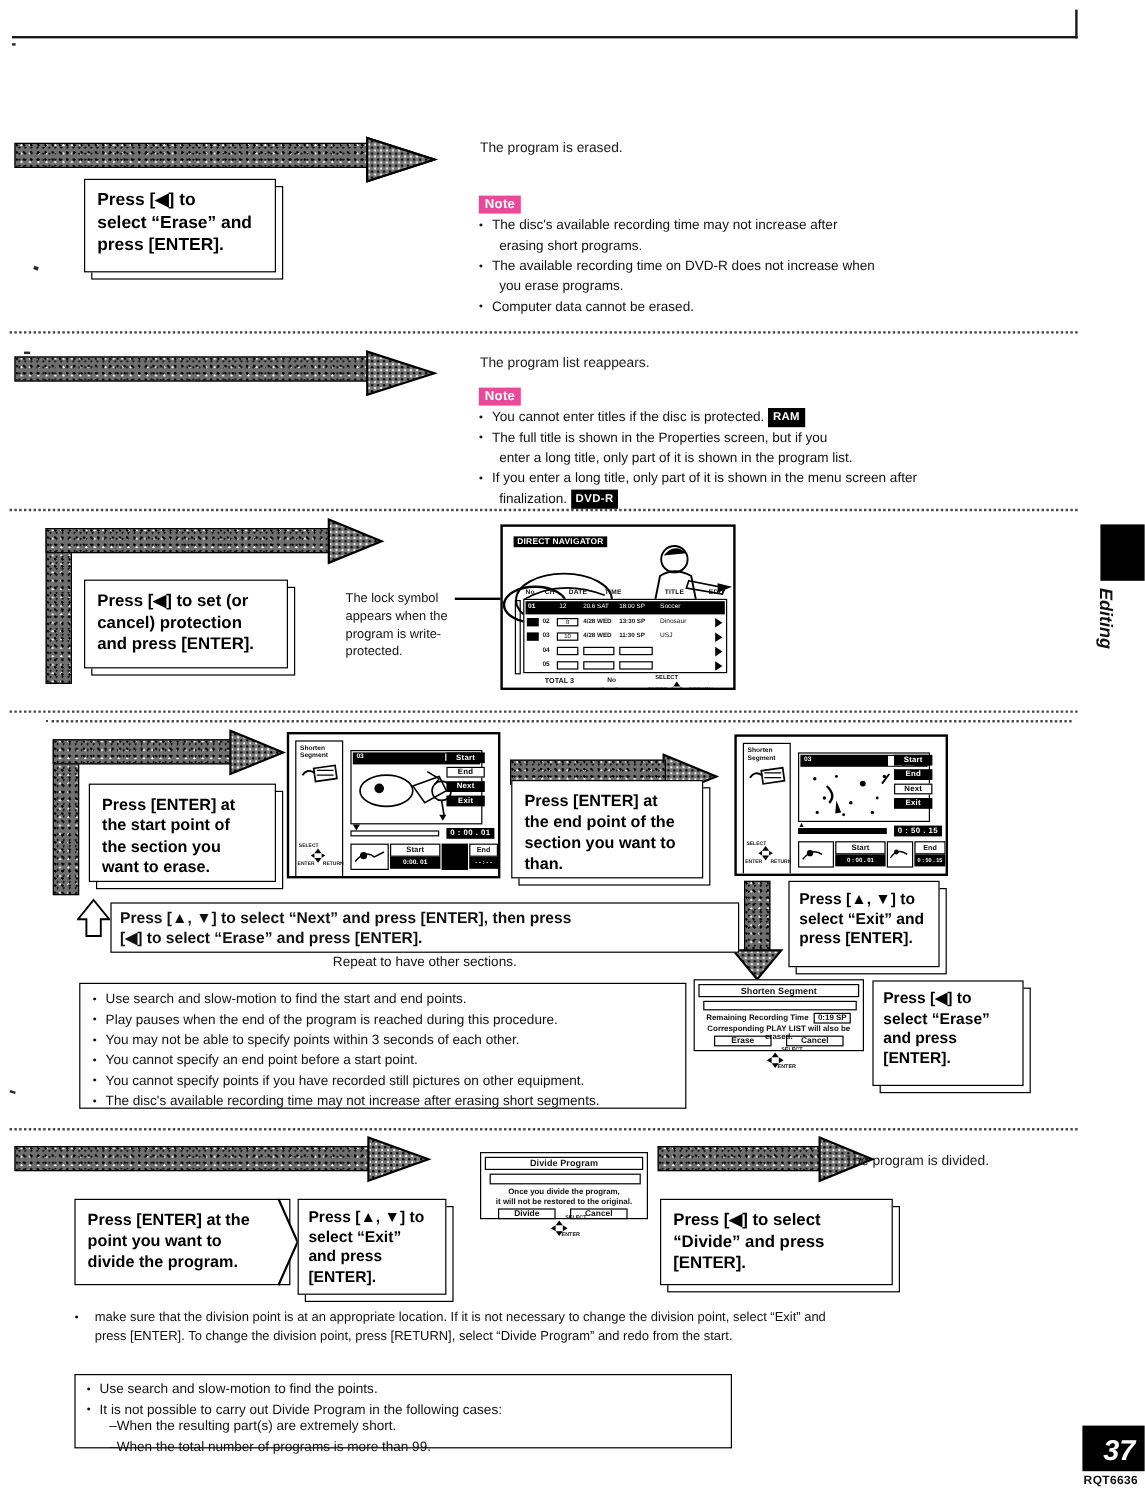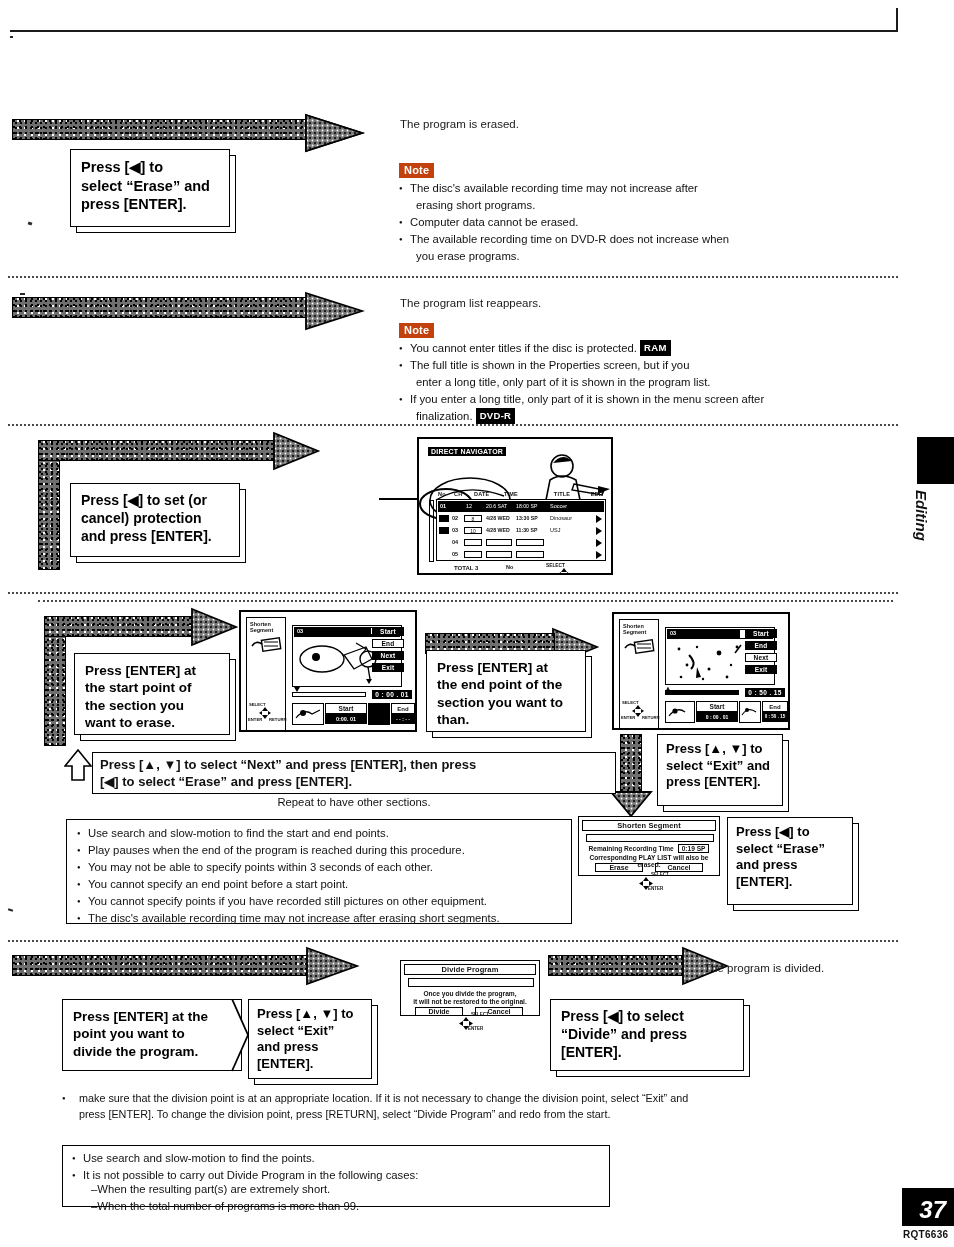--- a/index.html
+++ b/index.html
@@ -15,21 +15,21 @@
   .page { position:absolute; inset:0; }
 
   
   .abs { position:absolute; }
   .body-txt { font-size: 11.5px; line-height: 1.48; color:#1a1a1a; }
   .bullets { list-style:none; margin:0; padding:0; }
   .bullets li { position:relative; padding-left:11px; font-size:11.3px; line-height:1.5; white-space:nowrap;}
   .bullets li:before { content:"\25CF"; position:absolute; left:0; top:0; font-size:6px; line-height:17px; }
   .bullets li .cont { display:block; padding-left:6px; }
   .note-tag {
-    display:inline-block; background:#c2410c; color:#fff; font-weight:bold;
+    display:inline-block; background:#ec4899; color:#fff; font-weight:bold;
     font-size:11px; padding:1px 5px 2px 5px; letter-spacing:.2px;
   }
   .chip {
     display:inline-block; background:#000; color:#fff; font-weight:bold;
     font-size:9.5px; padding:1px 4px; letter-spacing:.3px; vertical-align:1px;
   }
 
   
   .crop-top { left:10px; top:30px; width:888px; height:2px; background:#1b1b1b; }
   .crop-top-r { left:896px; top:8px; width:2px; height:24px; background:#1b1b1b; }
@@ -160,25 +160,25 @@
   <div class="abs body-txt" style="left:400px;top:116px;">The program is erased.</div>
 
   <div class="abs" style="left:399px;top:160px;">
     <span class="note-tag">Note</span>
     <ul class="bullets" style="margin-top:2px;">
       <li>
         <span>The disc's available recording time may not increase after</span>
         <span class="cont">erasing short programs.</span>
       </li>
       <li>
-        <span>Computer data cannot be erased.</span>
+        <span>The available recording time on DVD-R does not increase when</span>
+        <span class="cont">you erase programs.</span>
       </li>
       <li>
-        <span>The available recording time on DVD-R does not increase when</span>
-        <span class="cont">you erase programs.</span>
+        <span>Computer data cannot be erased.</span>
       </li>
     </ul>
   </div>
 
   <div class="abs divider" style="left:8px;top:276px;width:890px;"></div>
 
   <div class="abs" style="left:12px;top:290px;width:360px;height:42px;">
     <div class="abs tex" style="left:0;top:7px;width:300px;height:21px;border:1.6px solid #000;"></div>
     <svg width="90" height="42" style="position:absolute;left:292px;top:0;">
       <polygon points="2,3 58,21 2,39" fill="url(#tex1)" stroke="#000" stroke-width="1.8"></polygon>
@@ -213,20 +213,26 @@
     <polygon points="2,3 46,21 2,39" fill="url(#tex1)" stroke="#000" stroke-width="1.8"></polygon>
   </svg>
 
   <div class="callout-shadow" style="left:76px;top:489px;width:170px;height:74px;"></div>
   <div class="callout" style="left:70px;top:483px;width:170px;height:74px;font-size:14px;">
     <span class="ln">Press [◀] to set (or</span>
     <span class="ln">cancel) protection</span>
     <span class="ln">and press [ENTER].</span>
   </div>
 
+  <div class="caption" style="left:288px;top:492px;">
+    <span class="ln">The lock symbol</span>
+    <span class="ln">appears when the</span>
+    <span class="ln">program is write-</span>
+    <span class="ln">protected.</span>
+  </div>
   <div class="lead-line" style="left:379px;top:498px;width:40px;height:1.6px;"></div>
 
   <div class="tv" style="left:417px;top:437px;width:196px;height:138px;">
     <div class="tv-inner">
 
       <svg width="190" height="132" style="position:absolute;left:0;top:0;">
         <ellipse cx="48" cy="58" rx="40" ry="22" fill="none" stroke="#000" stroke-width="1.6"></ellipse>
         <path d="M14 58 q30 -18 68 -4" fill="none" stroke="#000" stroke-width="1.4"></path>
 
         <circle cx="140" cy="24" r="11" fill="none" stroke="#000" stroke-width="1.6"></circle>

